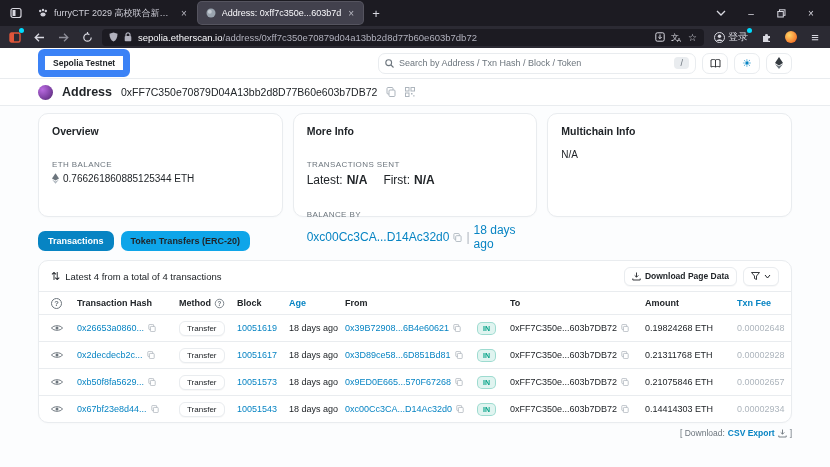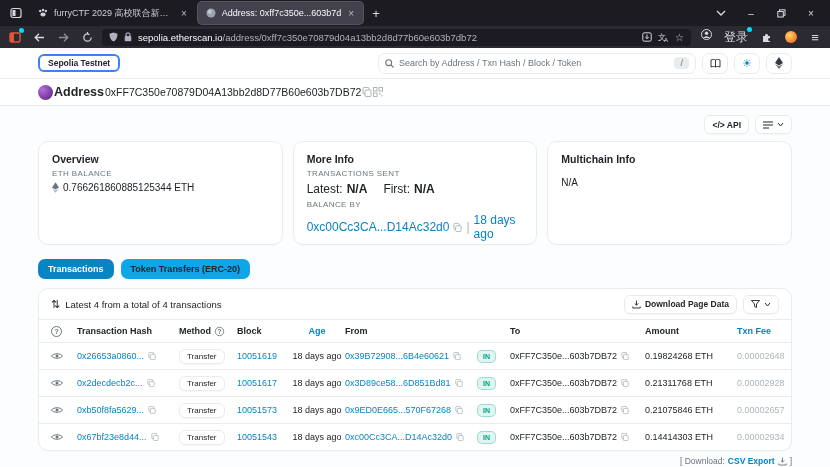--- a/index.html
+++ b/index.html
@@ -20,49 +20,49 @@
   .winctl { display:flex; align-items:center; height:100%; }
   .winbtn { width:30px; height:100%; display:flex; align-items:center; justify-content:center; color:#d8d8e0; font-size:10px; }
 
   .navbar { height:22px; background:#2b2a33; display:flex; align-items:center; padding:0 6px; gap:6px; flex:none; }
   .navicon { color:#d8d8e0; font-size:11px; width:18px; height:18px; display:flex; align-items:center; justify-content:center; position:relative; }
   .dot { position:absolute; top:0; right:0; width:5px; height:5px; background:#00ddff; border-radius:50%; }
   .urlbar { flex:1; height:17px; background:#1c1b22; border-radius:4px; display:flex; align-items:center; padding:0 7px; gap:6px; color:#b1b1bd; font-size:9.5px; }
   .urlbar .u-domain { color:#fbfbfe; }
   .urlbar .u-path { color:#b1b1bd; }
   .url-text { flex:1; white-space:nowrap; overflow:hidden; }
-  .acct { display:flex; align-items:flex-start; gap:12px; color:#d8d8e0; font-size:12px; position:relative; padding:2px 4px; }
+  .acct { display:flex; align-items:center; gap:3px; color:#d8d8e0; font-size:10px; position:relative; padding:2px 4px; }
   .addon-ball { width:12px; height:12px; border-radius:50%; background:radial-gradient(circle at 35% 35%, #ffd567, #f77c2d 70%, #c9541f); }
 
   
   .site { flex:1; background:#fcfdfe; display:flex; flex-direction:column; overflow:hidden; }
   .site-header { height:31px; background:#fff; border-bottom:1px solid #e9ecef; display:flex; align-items:center; padding:0 38px; flex:none; }
-  .logo-badge { border:2px solid #3b82f6; border-radius:6px; padding:2px 8px; font-size:8.5px; font-weight:bold; color:#212529; }
+  .logo-badge { border:7px solid #3b82f6; border-radius:6px; padding:2px 8px; font-size:8.5px; font-weight:bold; color:#212529; }
   .header-right { margin-left:auto; display:flex; align-items:center; gap:6px; }
   .searchbox { width:318px; height:21px; border:1px solid #e9ecef; border-radius:7px; background:#fff; display:flex; align-items:center; padding:0 6px; gap:5px; }
   .searchbox input { border:none; outline:none; flex:1; font-size:9px; color:#212529; font-family:"Liberation Sans",sans-serif; background:transparent; }
   .searchbox input::placeholder { color:#6c757d; }
   .slash-badge { background:#e9ecef; color:#6c757d; border-radius:4px; font-size:9px; padding:1px 6px; }
   .hbtn { width:26px; height:21px; border:1px solid #e9ecef; border-radius:7px; background:#fff; display:flex; align-items:center; justify-content:center; color:#212529; font-size:11px; }
   .hbtn.sun { color:#0784c3; }
 
-  .address-bar { height:27px; background:#fff; border-bottom:1px solid #e9ecef; display:flex; align-items:center; gap:1px; padding:0 38px; flex:none; }
+  .address-bar { height:27px; background:#fff; border-bottom:1px solid #e9ecef; display:flex; align-items:center; gap:9px; padding:0 38px; flex:none; }
   .avatar { width:15px; height:15px; border-radius:50%; background:radial-gradient(circle at 30% 30%, #b96be0, #7b3fa0 60%, #4b2a63); }
   .addr-label { font-size:12.5px; font-weight:bold; color:#212529; }
   .addr-value { font-size:10.5px; color:#212529; }
   .icon-sm { color:#adb5bd; display:flex; align-items:center; }
 
   .content { flex:1; padding:0 38px; overflow:hidden; background:#fcfdfe; }
   .actions-row { display:flex; justify-content:flex-end; gap:6px; margin-top:9px; }
   .mini-btn { height:19px; border:1px solid #e9ecef; border-radius:6px; background:#fff; display:flex; align-items:center; gap:4px; padding:0 7px; font-size:8.5px; font-weight:bold; color:#212529; box-shadow:0 1px 1px rgba(0,0,0,.03); }
 
   .cards { display:flex; gap:10px; margin-top:7px; }
   .card { flex:1; background:#fff; border:1px solid #e9ecef; border-radius:10px; padding:11px 13px; height:104px; box-shadow:0 1px 2px rgba(0,0,0,.02); }
   .card-title { font-size:10.5px; font-weight:bold; color:#212529; }
-  .card-label { font-size:8px; color:#6c757d; letter-spacing:.4px; margin-top:4px; }
+  .card-label { font-size:8px; color:#6c757d; letter-spacing:.4px; margin-top:23px; }
   .card-value { font-size:10px; color:#212529; margin-top:4px; display:flex; align-items:center; gap:4px; }
   .inline-gap { display:flex; align-items:center; gap:4px; margin-top:4px; font-size:12px; color:#212529; }
   .semib { font-weight:bold; }
   .blue { color:#0784c3; }
   .link { color:#0784c3; text-decoration:none; }
 
   .pill-tabs { display:flex; gap:7px; margin-top:14px; }
   .pill { height:20px; display:flex; align-items:center; padding:0 10px; border-radius:7px; font-size:9px; font-weight:bold; }
   .pill.active { background:#0784c3; color:#fff; }
   .pill.idle { background:#0ea5e9; color:#212529; }
@@ -72,21 +72,21 @@
   .summary { font-size:9.5px; color:#212529; display:flex; align-items:center; gap:5px; }
   .table-head-right { margin-left:auto; display:flex; gap:6px; align-items:center; }
 
   .trow { display:flex; align-items:center; padding:0 12px; border-top:1px solid #e9ecef; }
   .trow.head { height:23px; font-size:9px; font-weight:bold; color:#212529; }
   .trow.data { height:27px; font-size:9px; color:#212529; }
   .c-eye { width:26px; flex:none; display:flex; align-items:center; }
   .c-hash { width:102px; flex:none; display:flex; align-items:center; gap:4px; overflow:hidden; }
   .c-method { width:58px; flex:none; display:flex; align-items:center; gap:3px; }
   .c-block { width:52px; flex:none; }
-  .c-age { width:56px; flex:none;text-align:center; }
+  .c-age { width:56px; flex:none; }
   .c-from { width:132px; flex:none; display:flex; align-items:center; gap:4px; overflow:hidden; }
   .c-dir { width:33px; flex:none; }
   .c-to { width:135px; flex:none; display:flex; align-items:center; gap:4px; overflow:hidden; }
   .c-amount { width:92px; flex:none; }
   .c-fee { flex:1; }
   .hash-txt { white-space:nowrap; overflow:hidden; }
   .method-badge { border:1px solid #e9ecef; background:#fff; border-radius:6px; font-size:8px; color:#212529; padding:2px 7px; box-shadow:0 1px 1px rgba(0,0,0,.03); }
   .dir-badge { display:inline-block; background:rgba(0,161,134,.12); border:1px solid rgba(0,161,134,.3); color:#00a186; font-size:7px; font-weight:bold; border-radius:5px; padding:2px 5px; }
   .fee-val { color:#adb5bd; }
   .qmark { width:11px; height:11px; border:1px solid #6c757d; border-radius:50%; color:#6c757d; font-size:7.5px; display:flex; align-items:center; justify-content:center; font-weight:bold; }
@@ -266,33 +266,20 @@
             <rect x="6" y="0.5" width="3.5" height="3.5" fill="none" stroke="#adb5bd"></rect>
             <rect x="0.5" y="6" width="3.5" height="3.5" fill="none" stroke="#adb5bd"></rect>
             <rect x="6" y="6" width="1.5" height="1.5" fill="#adb5bd"></rect>
             <rect x="8.2" y="8.2" width="1.3" height="1.3" fill="#adb5bd"></rect>
           </svg>
         </span>
     </div>
 
     <div class="content">
 
-      <div class="actions-row">
-        <div class="mini-btn">&lt;/&gt; API</div>
-        <div class="mini-btn">
-          <svg width="10" height="8" viewBox="0 0 10 8">
-              <line x1="0" y1="1" x2="10" y2="1" stroke="#212529"></line>
-              <line x1="0" y1="4" x2="10" y2="4" stroke="#212529"></line>
-              <line x1="0" y1="7" x2="6" y2="7" stroke="#212529"></line>
-            </svg>
-          <svg width="7" height="5" viewBox="0 0 7 5">
-              <polyline points="1,1 3.5,4 6,1" fill="none" stroke="#212529"></polyline>
-            </svg>
-        </div>
-      </div>
 
       <div class="cards">
         <div class="card">
           <div class="card-title">Overview</div>
           <div class="card-label">ETH BALANCE</div>
           <div class="card-value">
             <span>
                 <svg width="7" height="11" viewBox="0 0 8 12">
                   <path d="M4 0 L8 6 L4 8.4 L0 6 Z" fill="#6c757d"></path>
                   <path d="M4 9.3 L8 7 L4 12 L0 7 Z" fill="#adb5bd"></path>

